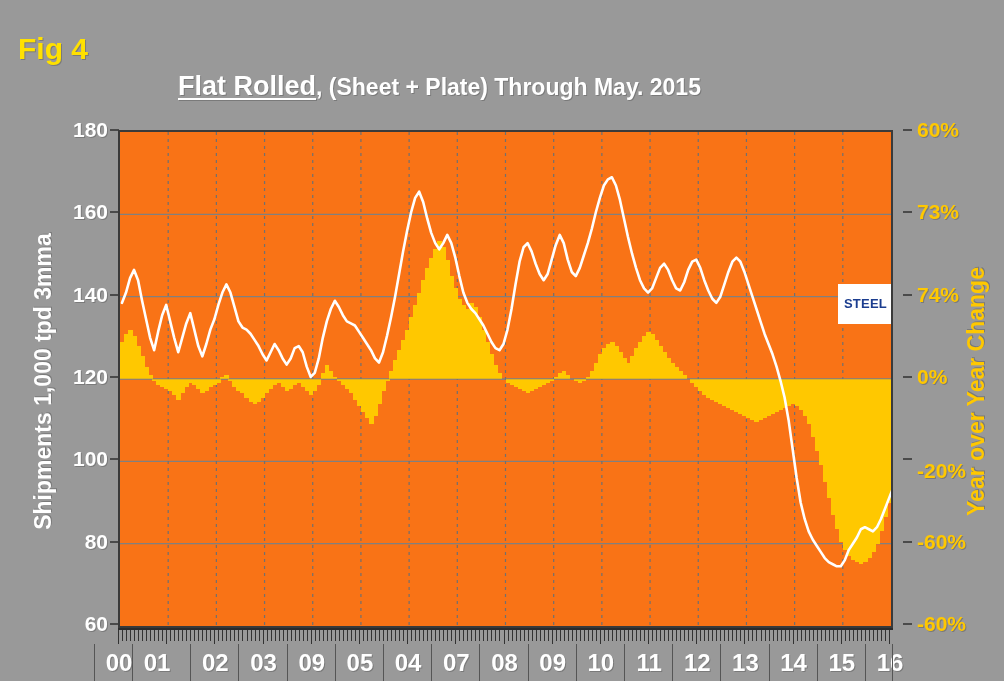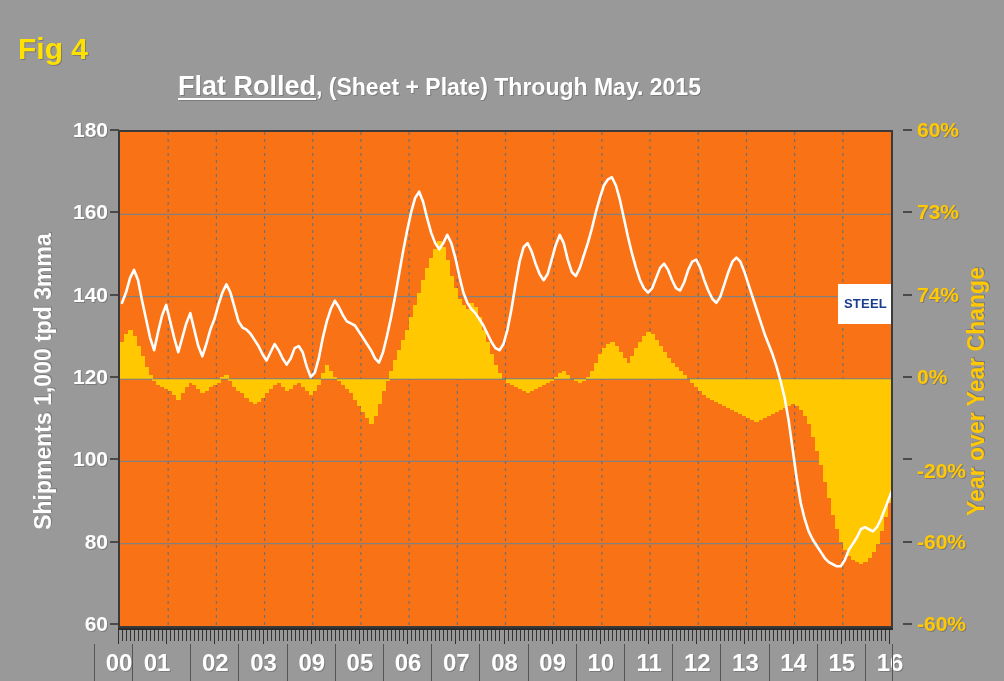--- a/index.html
+++ b/index.html
@@ -690,21 +690,21 @@
         <div style="position: absolute; left: 771px; top: 2px; width: 1px; background: rgb(51, 51, 51); height: 14px;"></div>
         <div style="position: absolute; left: 0px; top: 0px; width: 100%; height: 2px; background: rgb(43, 43, 43);"></div>
       </div>
     <div id="xlabels">
         <div class="xcell" style="left: -24.09px; width: 48.19px;">00</div>
         <div class="xcell" style="left: 14px; width: 48.19px;">01</div>
         <div class="xcell" style="left: 72.28px; width: 48.19px;">02</div>
         <div class="xcell" style="left: 120.47px; width: 48.19px;">03</div>
         <div class="xcell" style="left: 168.66px; width: 48.19px;">09</div>
         <div class="xcell" style="left: 216.84px; width: 48.19px;">05</div>
-        <div class="xcell" style="left: 265.03px; width: 48.19px;">06</div>
+        <div class="xcell" style="left: 265.03px; width: 48.19px;">04</div>
         <div class="xcell" style="left: 313.22px; width: 48.19px;">07</div>
         <div class="xcell" style="left: 361.41px; width: 48.19px;">08</div>
         <div class="xcell" style="left: 409.59px; width: 48.19px;">09</div>
         <div class="xcell" style="left: 457.78px; width: 48.19px;">10</div>
         <div class="xcell" style="left: 505.97px; width: 48.19px;">11</div>
         <div class="xcell" style="left: 554.16px; width: 48.19px;">12</div>
         <div class="xcell" style="left: 602.34px; width: 48.19px;">13</div>
         <div class="xcell" style="left: 650.53px; width: 48.19px;">14</div>
         <div class="xcell" style="left: 698.72px; width: 48.19px;">15</div>
         <div class="xcell" style="left: 746.91px; width: 48.19px;">16</div>

